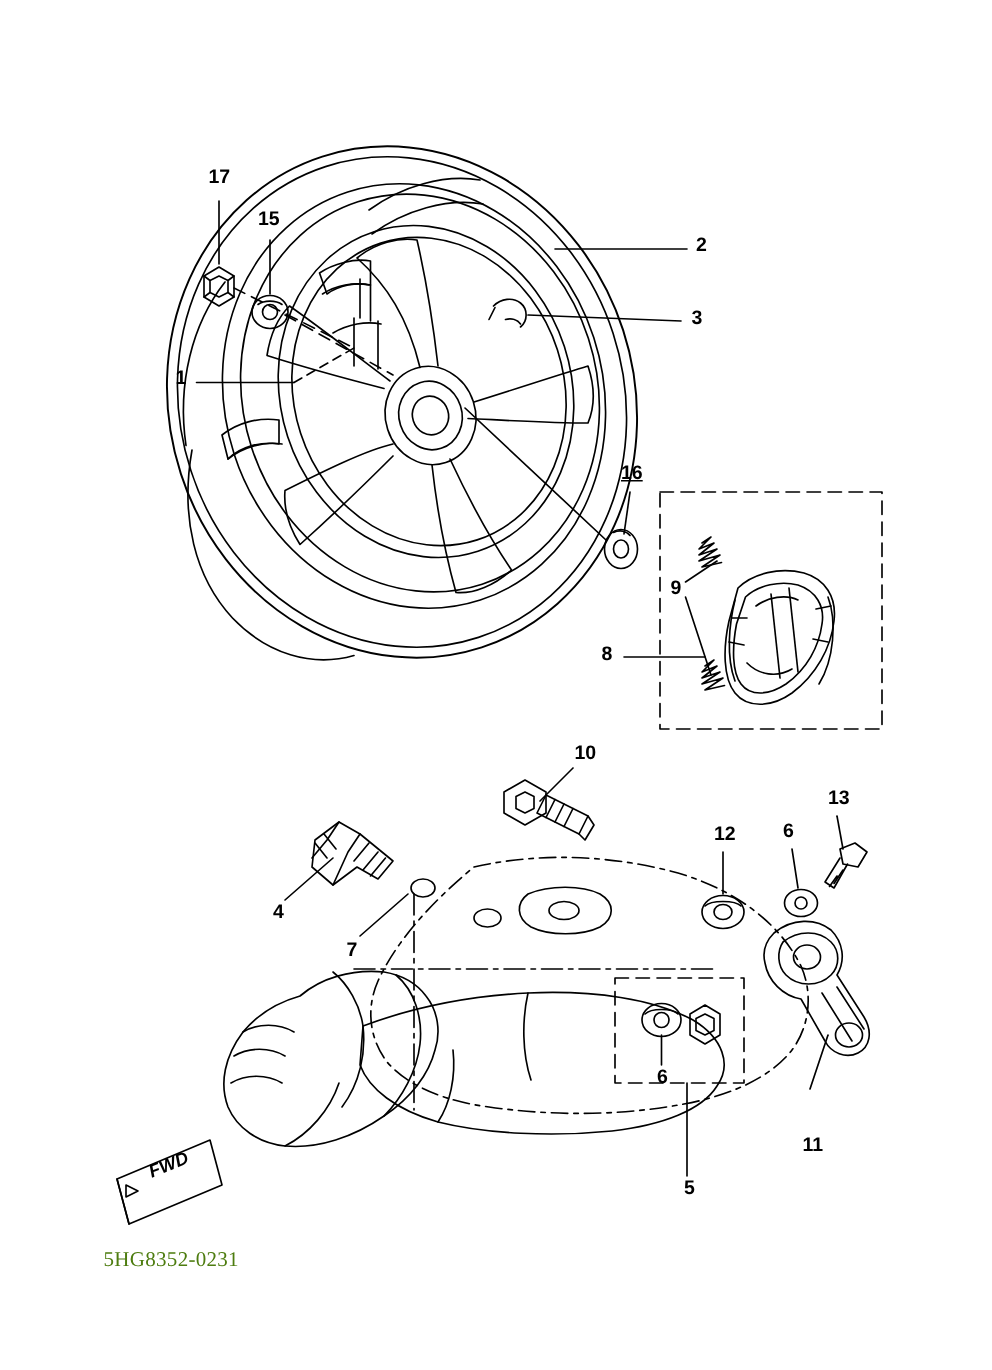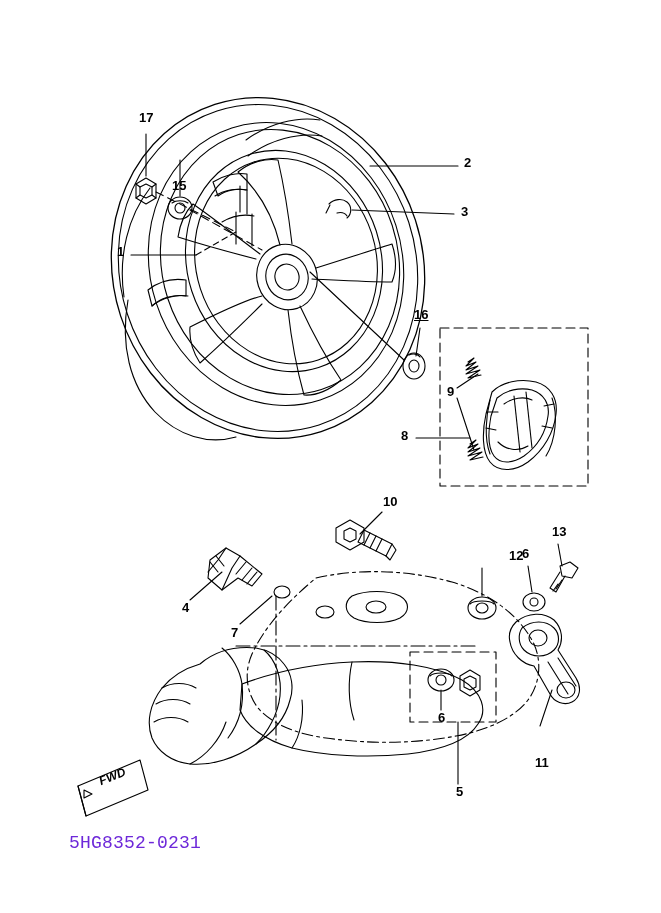--- a/index.html
+++ b/index.html
@@ -30,23 +30,23 @@
     position: absolute;
     font-family: "Liberation Sans", sans-serif;
     font-size: 13px;
     font-weight: bold;
     color: #000000;
     white-space: nowrap;
     line-height: 1;
   }
   .partnum {
     position: absolute;
-    font-family: Liberation Mono, monospace;
-    font-size: 18px;
-    color: #6d28d9;
+    font-family: Liberation Serif, serif;
+    font-size: 14px;
+    color: #4d7c0f;
     letter-spacing: 0.2px;
     white-space: nowrap;
   }
   .fwd-text {
     position: absolute;
     font-family: "Liberation Sans", sans-serif;
     font-size: 12px;
     font-weight: bold;
     font-style: italic;
     color: #000000;
@@ -246,30 +246,30 @@
       <ellipse cx="282" cy="592" rx="8" ry="6"></ellipse>
 
       <path d="M78 786 L140 760 L148 790 L86 816 Z"></path>
       <path d="M78 786 L86 816"></path>
       <path d="M84 790 L92 794 L84 798 Z"></path>
 
     </g>
   </svg>
 
   <div class="lbl" style="left:139px; top:111px;">17</div>
-  <div class="lbl" style="left:172px; top:139px;margin-top:40px;">15</div>
+  <div class="lbl" style="left:172px; top:139px;">15</div>
   <div class="lbl" style="left:464px; top:156px;">2</div>
   <div class="lbl" style="left:461px; top:205px;">3</div>
   <div class="lbl" style="left:117px; top:245px;">1</div>
   <div class="lbl" style="left:414px; top:308px;text-decoration:underline;">16</div>
   <div class="lbl" style="left:447px; top:385px;">9</div>
   <div class="lbl" style="left:401px; top:429px;">8</div>
   <div class="lbl" style="left:383px; top:495px;text-align:center;">10</div>
   <div class="lbl" style="left:552px; top:525px;">13</div>
-  <div class="lbl" style="left:476px; top:549px;margin-left:33px;">12</div>
+  <div class="lbl" style="left:476px; top:549px;">12</div>
   <div class="lbl" style="left:522px; top:547px;">6</div>
   <div class="lbl" style="left:182px; top:601px;">4</div>
   <div class="lbl" style="left:231px; top:626px;">7</div>
   <div class="lbl" style="left:438px; top:711px;">6</div>
   <div class="lbl" style="left:535px; top:756px;">11</div>
   <div class="lbl" style="left:456px; top:785px;">5</div>
 
   <div class="fwd-text" style="left:97px; top:775px; transform: rotate(-22deg); transform-origin: left top;">FWD</div>
 
   <div class="partnum" style="left:69px; top:833px;">5HG8352-0231</div>

